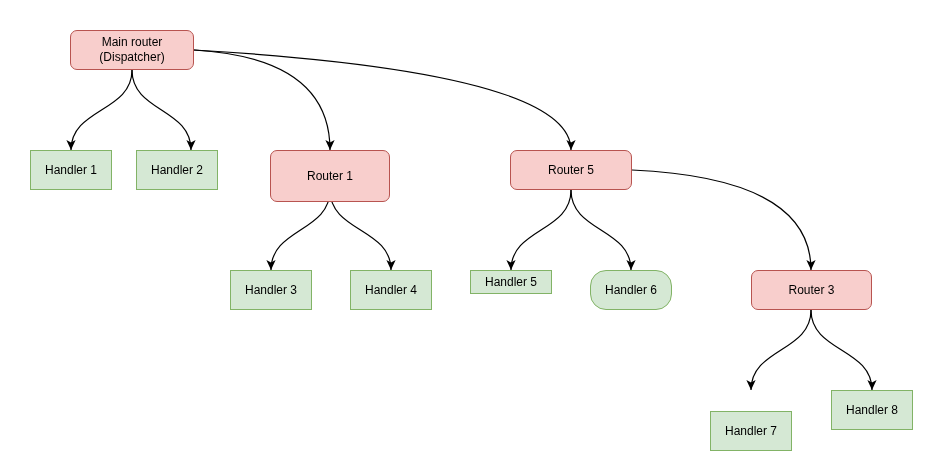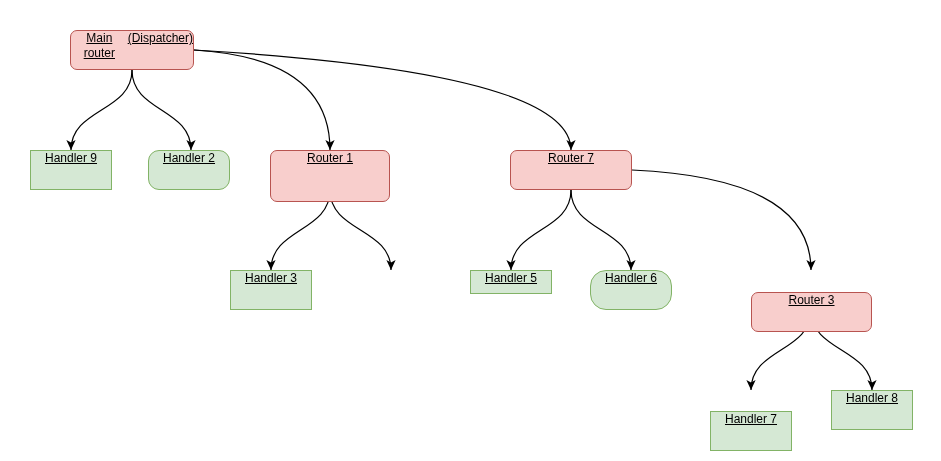--- a/index.html
+++ b/index.html
@@ -9,48 +9,47 @@
     height: 461px;
     background: #ffffff;
     font-family: "Liberation Sans", sans-serif;
     overflow: hidden;
   }
   svg.edge-layer { position: absolute; left: 0; top: 0; width: 941px; height: 461px; }
   .node {
     position: absolute;
     box-sizing: border-box;
     display: flex;
-    flex-direction: row;
+    flex-direction: column;
     justify-content: center;
     text-align: center;
     font-size: 12px;
     line-height: 15px;
     color: #000000;
-    text-decoration: underline;
   }
   .router {
     background: #f8cecc;
     border: 1px solid #b85450;
     border-radius: 7px;
   }
   .handler {
     background: #d5e8d4;
     border: 1px solid #82b366;
     border-radius: 0;
   }
   #n-main { left: 70px;  top: 30px;  width: 124px; height: 40px; }
   #n-h1   { left: 30px;  top: 150px; width: 82px;  height: 40px; }
-  #n-h2   { left: 148px; top: 150px; width: 82px;  height: 40px; border-radius: 11px; }
+  #n-h2   { left: 136px; top: 150px; width: 82px;  height: 40px; }
   #n-r1   { left: 270px; top: 150px; width: 120px; height: 52px; }
   #n-r2   { left: 510px; top: 150px; width: 122px; height: 40px; }
   #n-h3   { left: 230px; top: 270px; width: 82px;  height: 40px; }
   #n-h4   { left: 350px; top: 270px; width: 82px;  height: 40px; }
   #n-h5   { left: 470px; top: 270px; width: 82px;  height: 24px; }
   #n-h6   { left: 590px; top: 270px; width: 82px;  height: 40px; border-radius: 16px; }
-  #n-r3   { left: 751px; top: 270px; width: 121px; height: 40px; margin-top: 22px; }
+  #n-r3   { left: 751px; top: 270px; width: 121px; height: 40px; }
   #n-h7   { left: 710px; top: 390px; width: 82px;  height: 40px; margin-top: 21px; }
   #n-h8   { left: 831px; top: 390px; width: 82px;  height: 40px; }
   .edge { fill: none; stroke: #000000; stroke-width: 1.2px; }
 </style>
 </head>
 <body>
 
 <div class="canvas">
 
   <svg class="edge-layer" viewBox="0 0 941 461" xmlns="http://www.w3.org/2000/svg">
@@ -71,35 +70,38 @@
     <path class="edge" d="M811,310 C811,352 751,348 751,390" marker-end="url(#arrow)"></path>
     <path class="edge" d="M811,310 C811,352 872,348 872,390" marker-end="url(#arrow)"></path>
   </svg>
 
   <div id="n-main" class="node router">
     <span>Main router</span>
     <span>(Dispatcher)</span>
   </div>
 
   <div id="n-h1" class="node handler">
-    <span>Handler 9</span>
+    <span>Handler 1</span>
   </div>
   <div id="n-h2" class="node handler">
     <span>Handler 2</span>
   </div>
 
   <div id="n-r1" class="node router">
     <span>Router 1</span>
   </div>
   <div id="n-r2" class="node router">
-    <span>Router 7</span>
+    <span>Router 5</span>
   </div>
 
   <div id="n-h3" class="node handler">
     <span>Handler 3</span>
+  </div>
+  <div id="n-h4" class="node handler">
+    <span>Handler 4</span>
   </div>
   <div id="n-h5" class="node handler">
     <span>Handler 5</span>
   </div>
   <div id="n-h6" class="node handler">
     <span>Handler 6</span>
   </div>
 
   <div id="n-r3" class="node router">
     <span>Router 3</span>

